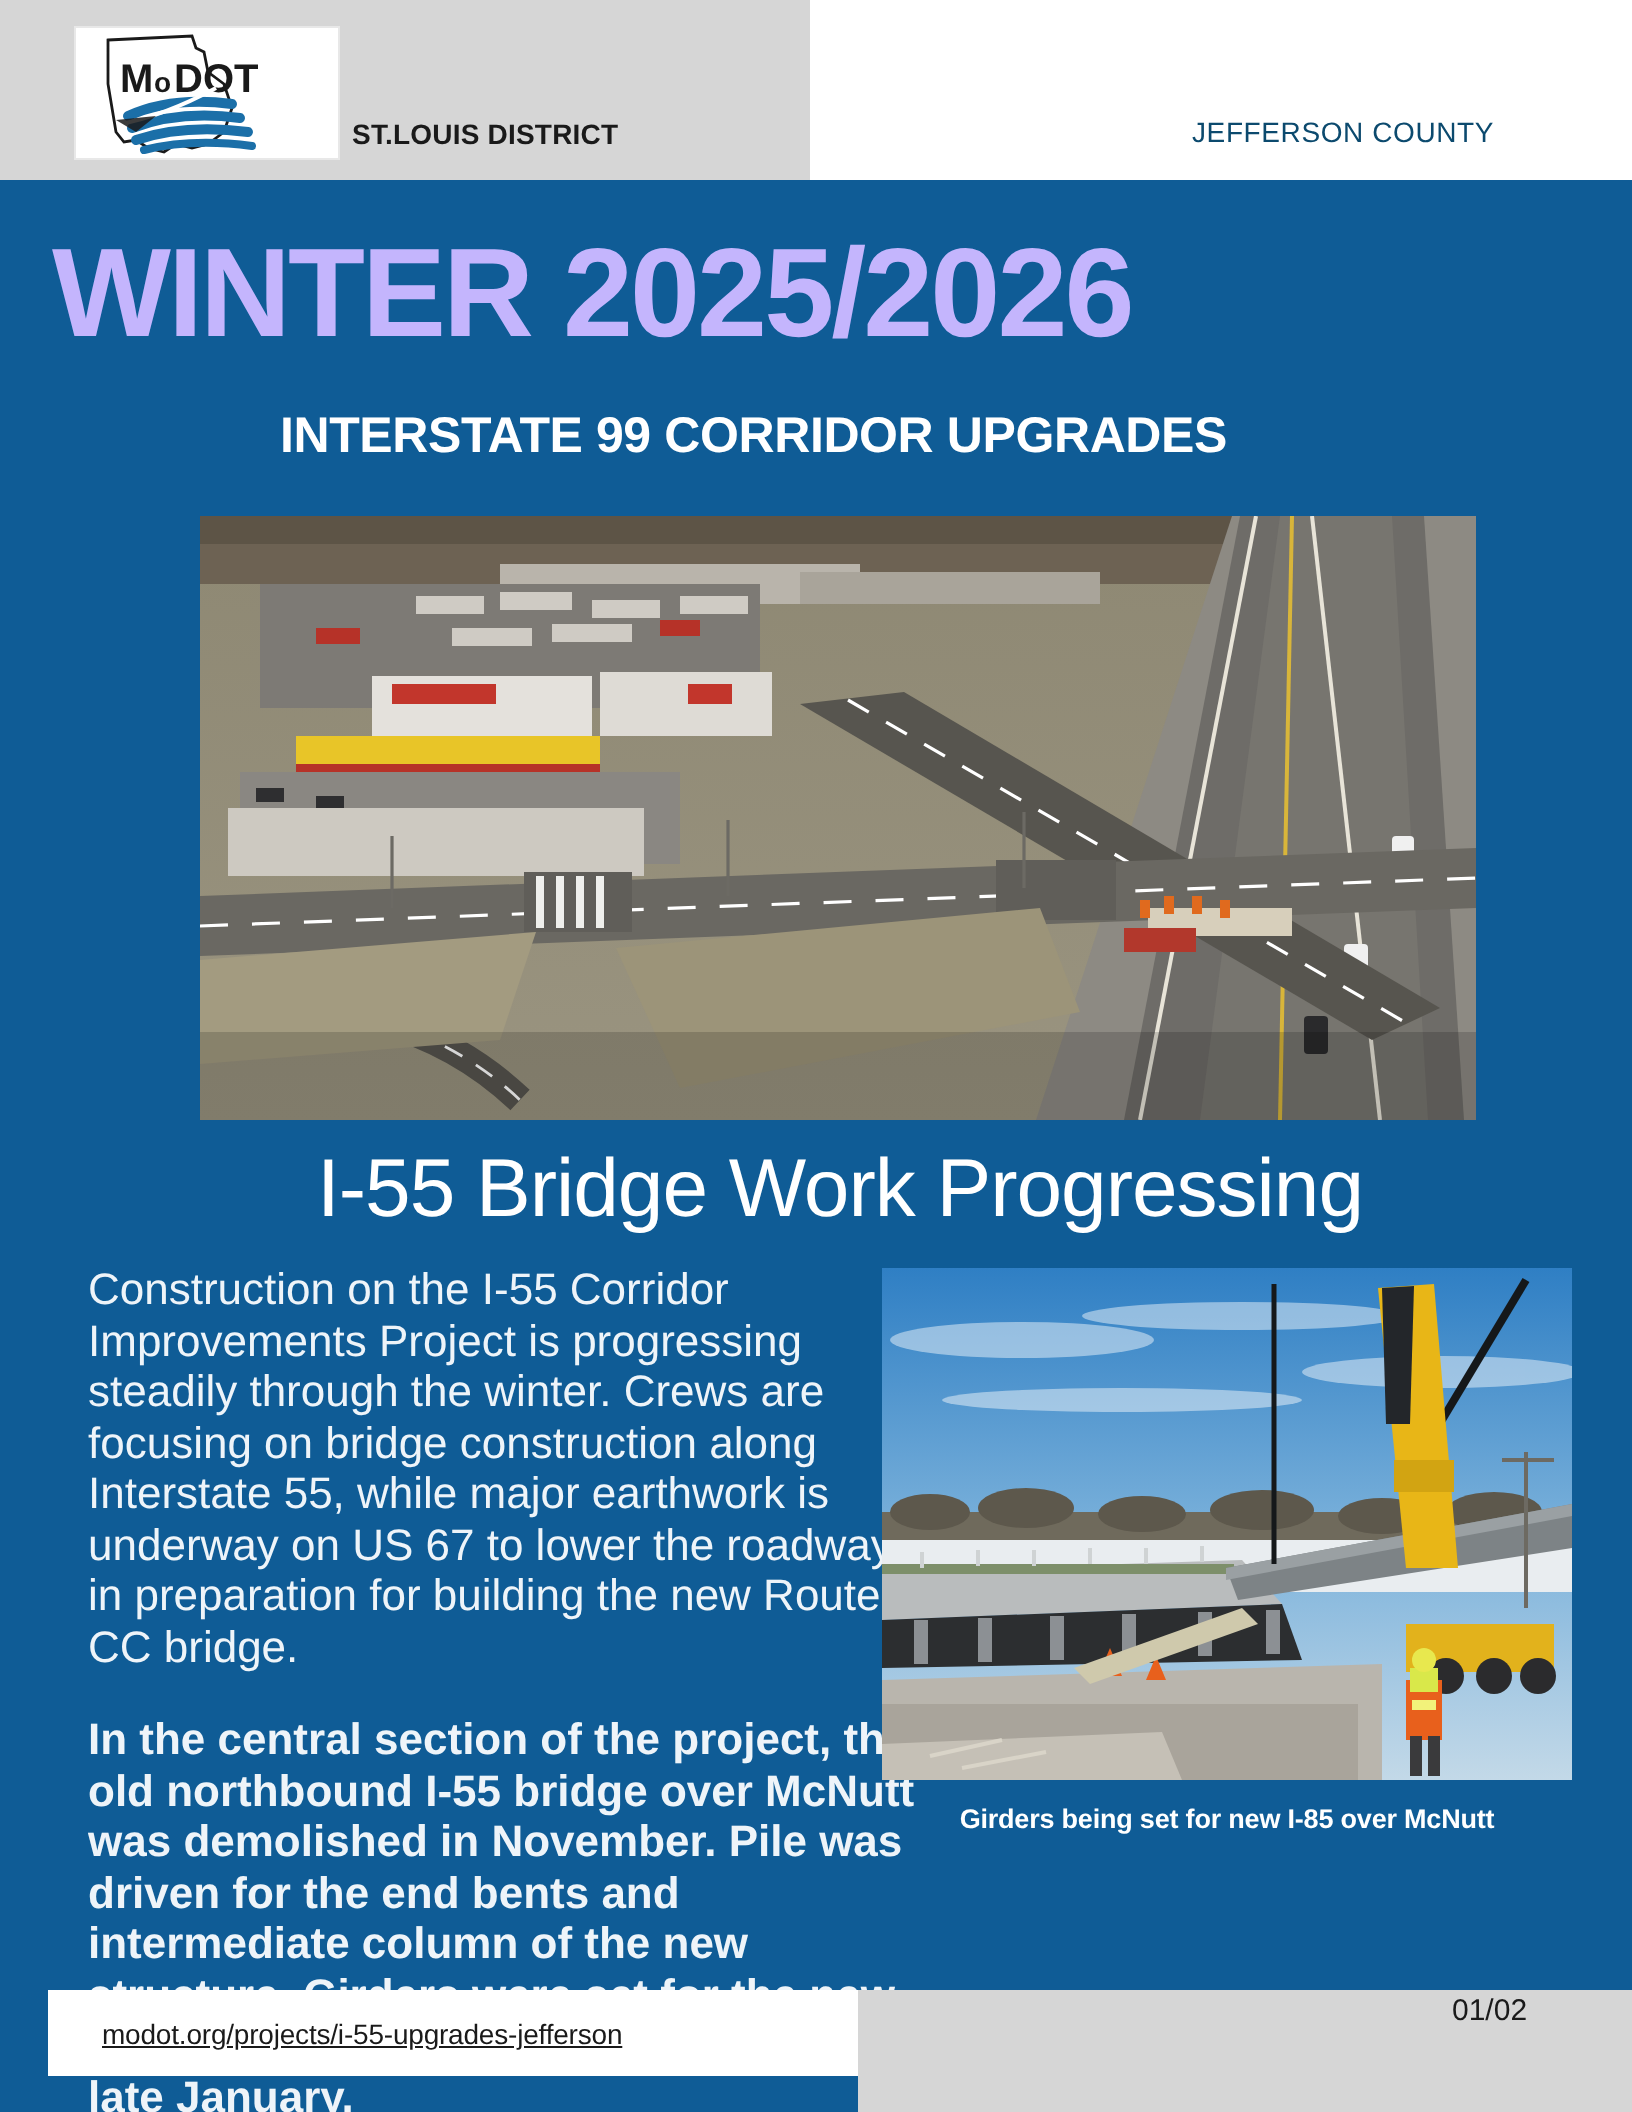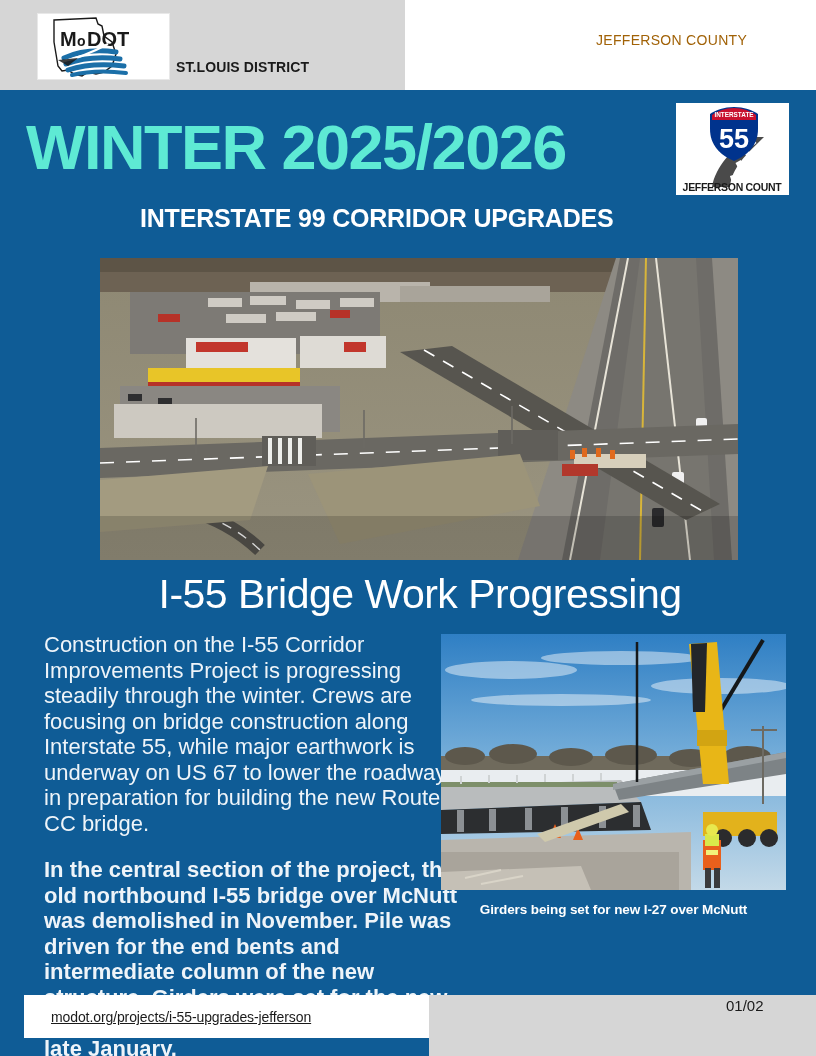--- a/index.html
+++ b/index.html
@@ -23,32 +23,32 @@
   .logo-box {
     position:absolute; left:37px; top:13px; width:133px; height:67px;
     background:#ffffff; border:1px solid #e8e8e8;
   }
   .logo-svg { display:block; width:133px; height:67px; }
   .district-label {
     position:absolute; left:176px; top:43px;
     font-size:14px; font-weight:bold; color:#1a1a1a; letter-spacing:.1px;margin-top:16px;
   }
   .county-label {
-    position:absolute; left:596px; top:32px;
-    font-size:14px; color:#a16207; letter-spacing:.3px;
+    position:absolute; left:596px; top:58px;
+    font-size:14px; color:#0c4a6e; letter-spacing:.3px;
   }
 
   
   .hero {
     position:absolute; left:0; top:90px; width:816px; height:905px;
     background:#0f5c96;
   }
   .title-main {
     position:absolute; left:26px; top:26px;
-    font-size:63px; font-weight:bold; color:#5eead4;
+    font-size:63px; font-weight:bold; color:#c4b5fd;
     letter-spacing:-1.5px; line-height:1;
     font-family:"Liberation Sans", sans-serif;
   }
   .title-sub {
     position:absolute; left:140px; top:114px;
     font-size:25px; font-weight:bold; color:#ffffff; letter-spacing:-.2px;
   }
   .route-badge {
     position:absolute; left:676px; top:13px; width:113px; height:92px;
     background:#ffffff;
@@ -141,41 +141,20 @@
 
   <div class="district-label">ST.LOUIS DISTRICT</div>
   <div class="county-label">JEFFERSON COUNTY</div>
 </div>
 
 <div class="hero">
 
   <div class="title-main">WINTER 2025/2026</div>
   <div class="title-sub">INTERSTATE 99 CORRIDOR UPGRADES</div>
 
-  <div class="route-badge">
-    <svg width="113" height="92" viewBox="0 0 113 92">
-      <rect x="0" y="0" width="113" height="92" fill="#ffffff"></rect>
-
-      <path d="M36 84 C40 62 56 48 72 34 L88 34 C70 52 56 64 54 84 Z" fill="#4a4a4a"></path>
-      <g fill="#ffffff">
-        <rect x="55" y="72" width="7" height="9" transform="rotate(-18 58 76)"></rect>
-        <rect x="61" y="58" width="6" height="8" transform="rotate(-28 64 62)"></rect>
-        <rect x="68" y="46" width="5" height="7" transform="rotate(-36 70 49)"></rect>
-        <rect x="75" y="37" width="4" height="5" transform="rotate(-42 77 39)"></rect>
-      </g>
-
-      <g transform="translate(34,4)">
-        <path d="M24 0 C14 0 6 3 0 7 L0 22 C0 38 10 48 24 54 C38 48 48 38 48 22 L48 7 C42 3 34 0 24 0 Z" fill="#00338d"></path>
-        <path d="M24 1 C15 1 8 4 2 8 L2 13 L46 13 L46 8 C40 4 33 1 24 1 Z" fill="#c8102e"></path>
-        <text x="24" y="10" text-anchor="middle" font-family="Liberation Sans, sans-serif" font-size="6.4" font-weight="bold" fill="#ffffff">INTERSTATE</text>
-        <text x="24" y="41" text-anchor="middle" font-family="Liberation Sans, sans-serif" font-size="27" font-weight="bold" fill="#ffffff">55</text>
-      </g>
-      <text x="56" y="88" text-anchor="middle" font-family="Liberation Sans, sans-serif" font-size="10.5" font-weight="bold" fill="#1a1a1a" letter-spacing="-.3">JEFFERSON COUNT</text>
-    </svg>
-  </div>
 
   <div class="photo-main">
     <svg width="638" height="302" viewBox="0 0 638 302">
       <defs>
         <linearGradient id="grnd" x1="0" y1="0" x2="0" y2="1">
           <stop offset="0%" stop-color="#8e8873"></stop>
           <stop offset="100%" stop-color="#9a9480"></stop>
         </linearGradient>
       </defs>
       <rect width="638" height="302" fill="url(#grnd)"></rect>
@@ -377,21 +356,21 @@
       </g>
 
       <g fill="#e8601c">
         <polygon points="108,204 114,190 120,204"></polygon>
         <polygon points="132,206 137,194 142,206"></polygon>
       </g>
 
       <polygon points="96,200 180,170 188,178 104,208" fill="#cfc9ac"></polygon>
     </svg>
   </div>
-  <div class="photo-second-caption">Girders being set for new I-27 over McNutt</div>
+  <div class="photo-second-caption">Girders being set for new I-85 over McNutt</div>
 
 </div>
 
 <div class="footer">
   <div class="footer-gray"></div>
   <a class="footer-url" href="#">modot.org/projects/i-55-upgrades-jefferson</a>
   <div class="footer-page">01/02</div>
 </div>
 
 </body></html>

